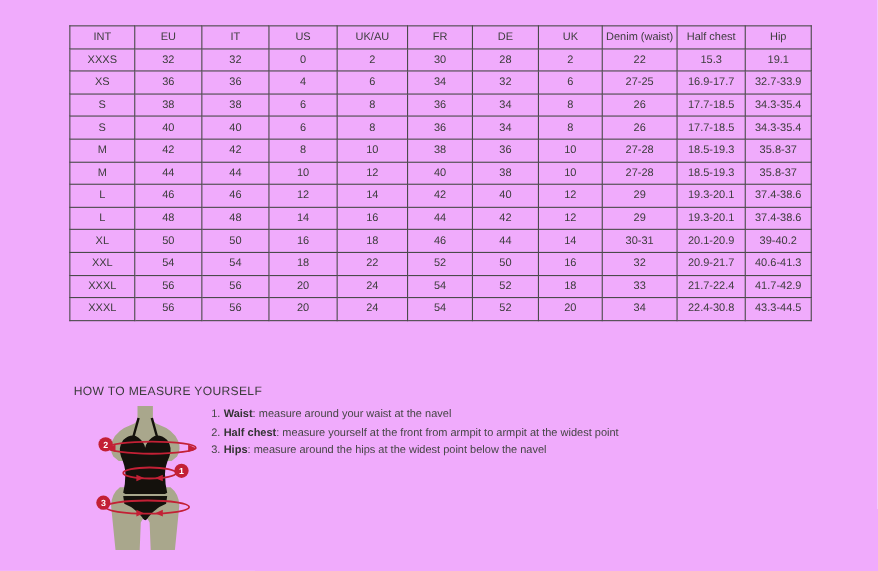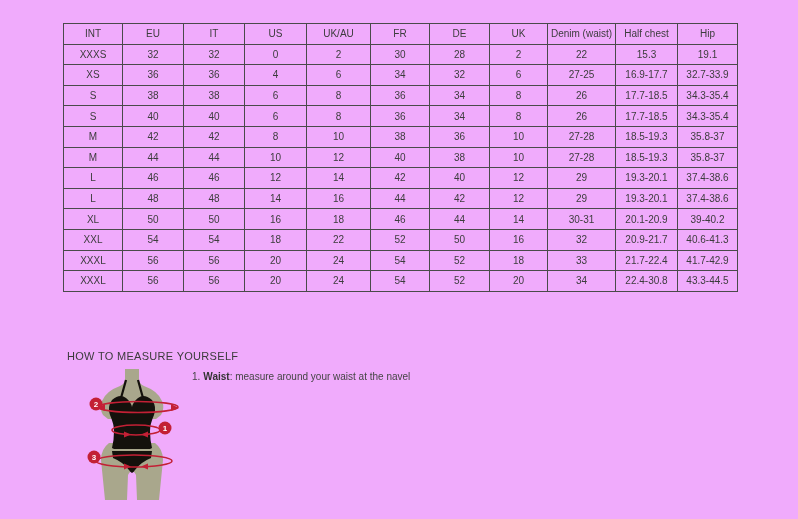--- a/index.html
+++ b/index.html
@@ -277,15 +277,17 @@
       <text class="badge-num" x="12" y="40">2</text>
       <circle cx="81" cy="61" r="6.5" fill="#c32035"></circle>
       <text class="badge-num" x="81" y="64">1</text>
       <circle cx="10" cy="90" r="6.5" fill="#c32035"></circle>
       <text class="badge-num" x="10" y="93">3</text>
     </svg>
   </div>
 
   <ol class="steps">
     <li class="step"><span class="num">1.</span><span class="lbl">Waist</span><span class="txt">: measure around your waist at the navel</span></li>
+    <li class="step"><span class="num">2.</span><span class="lbl">Half chest</span><span class="txt">: measure yourself at the front from armpit to armpit at the widest point</span></li>
+    <li class="step"><span class="num">3.</span><span class="lbl">Hips</span><span class="txt">: measure around the hips at the widest point below the navel</span></li>
   </ol>
 
 </div>
 
 </body></html>

